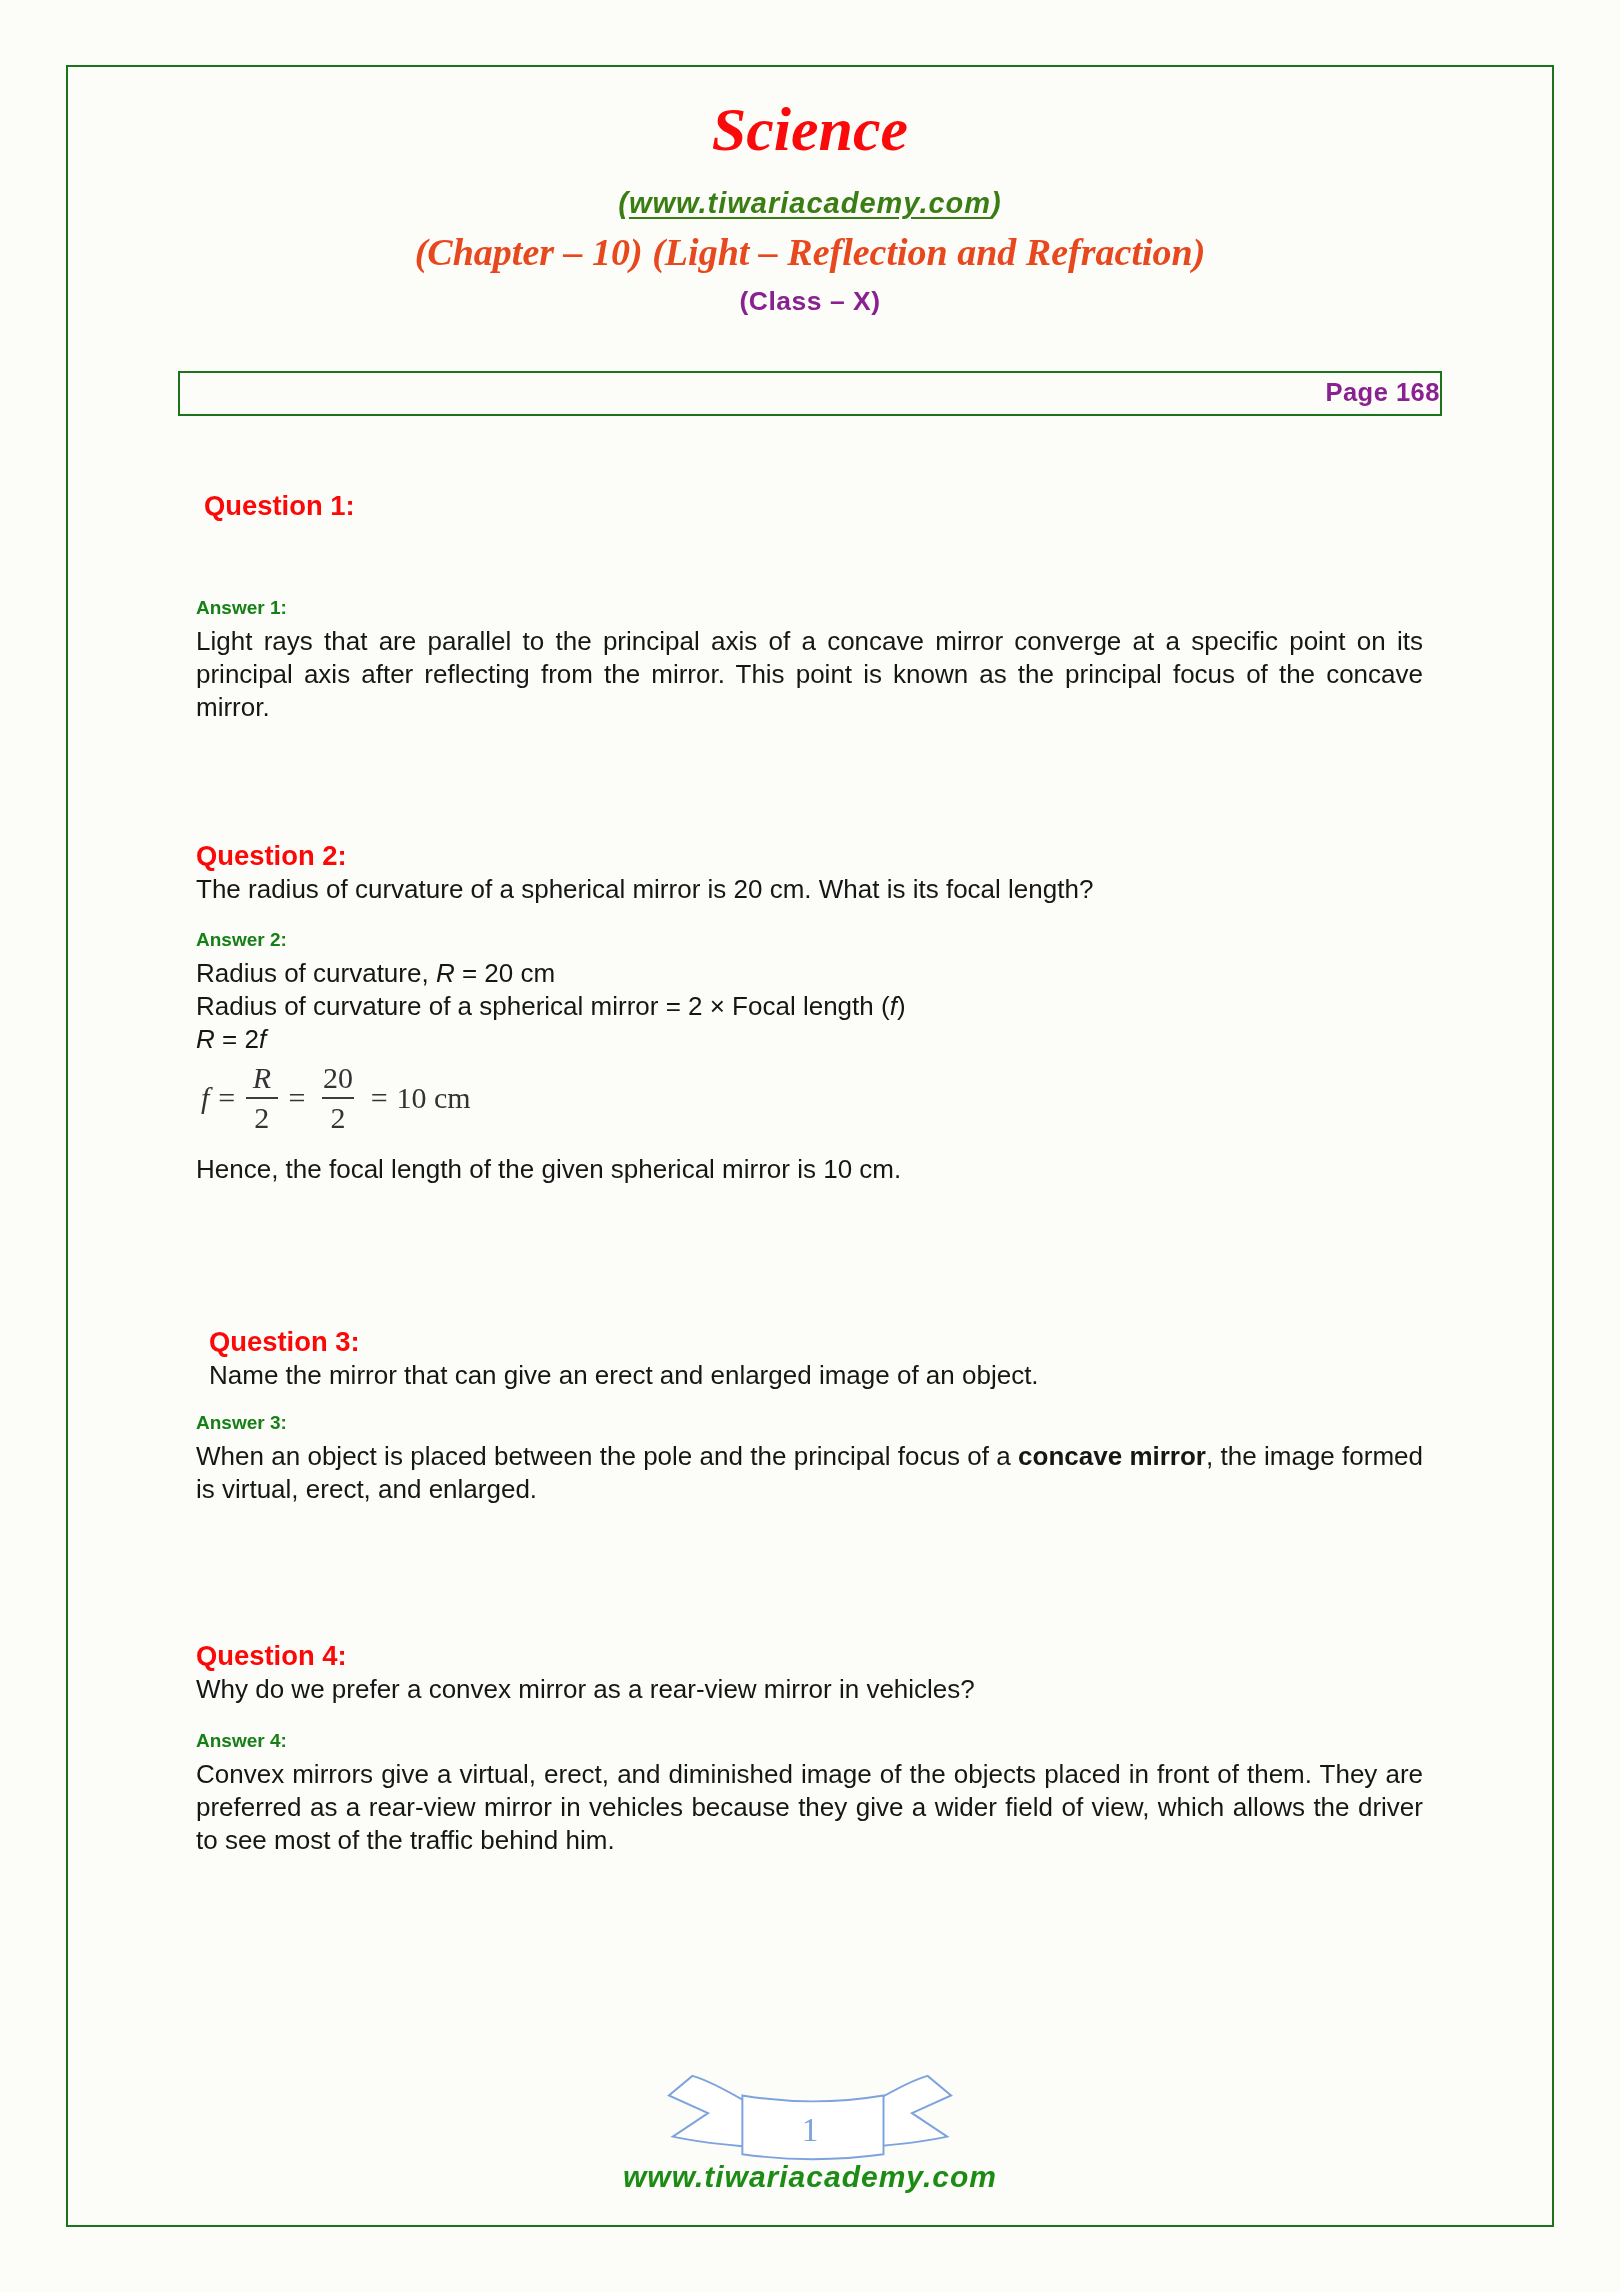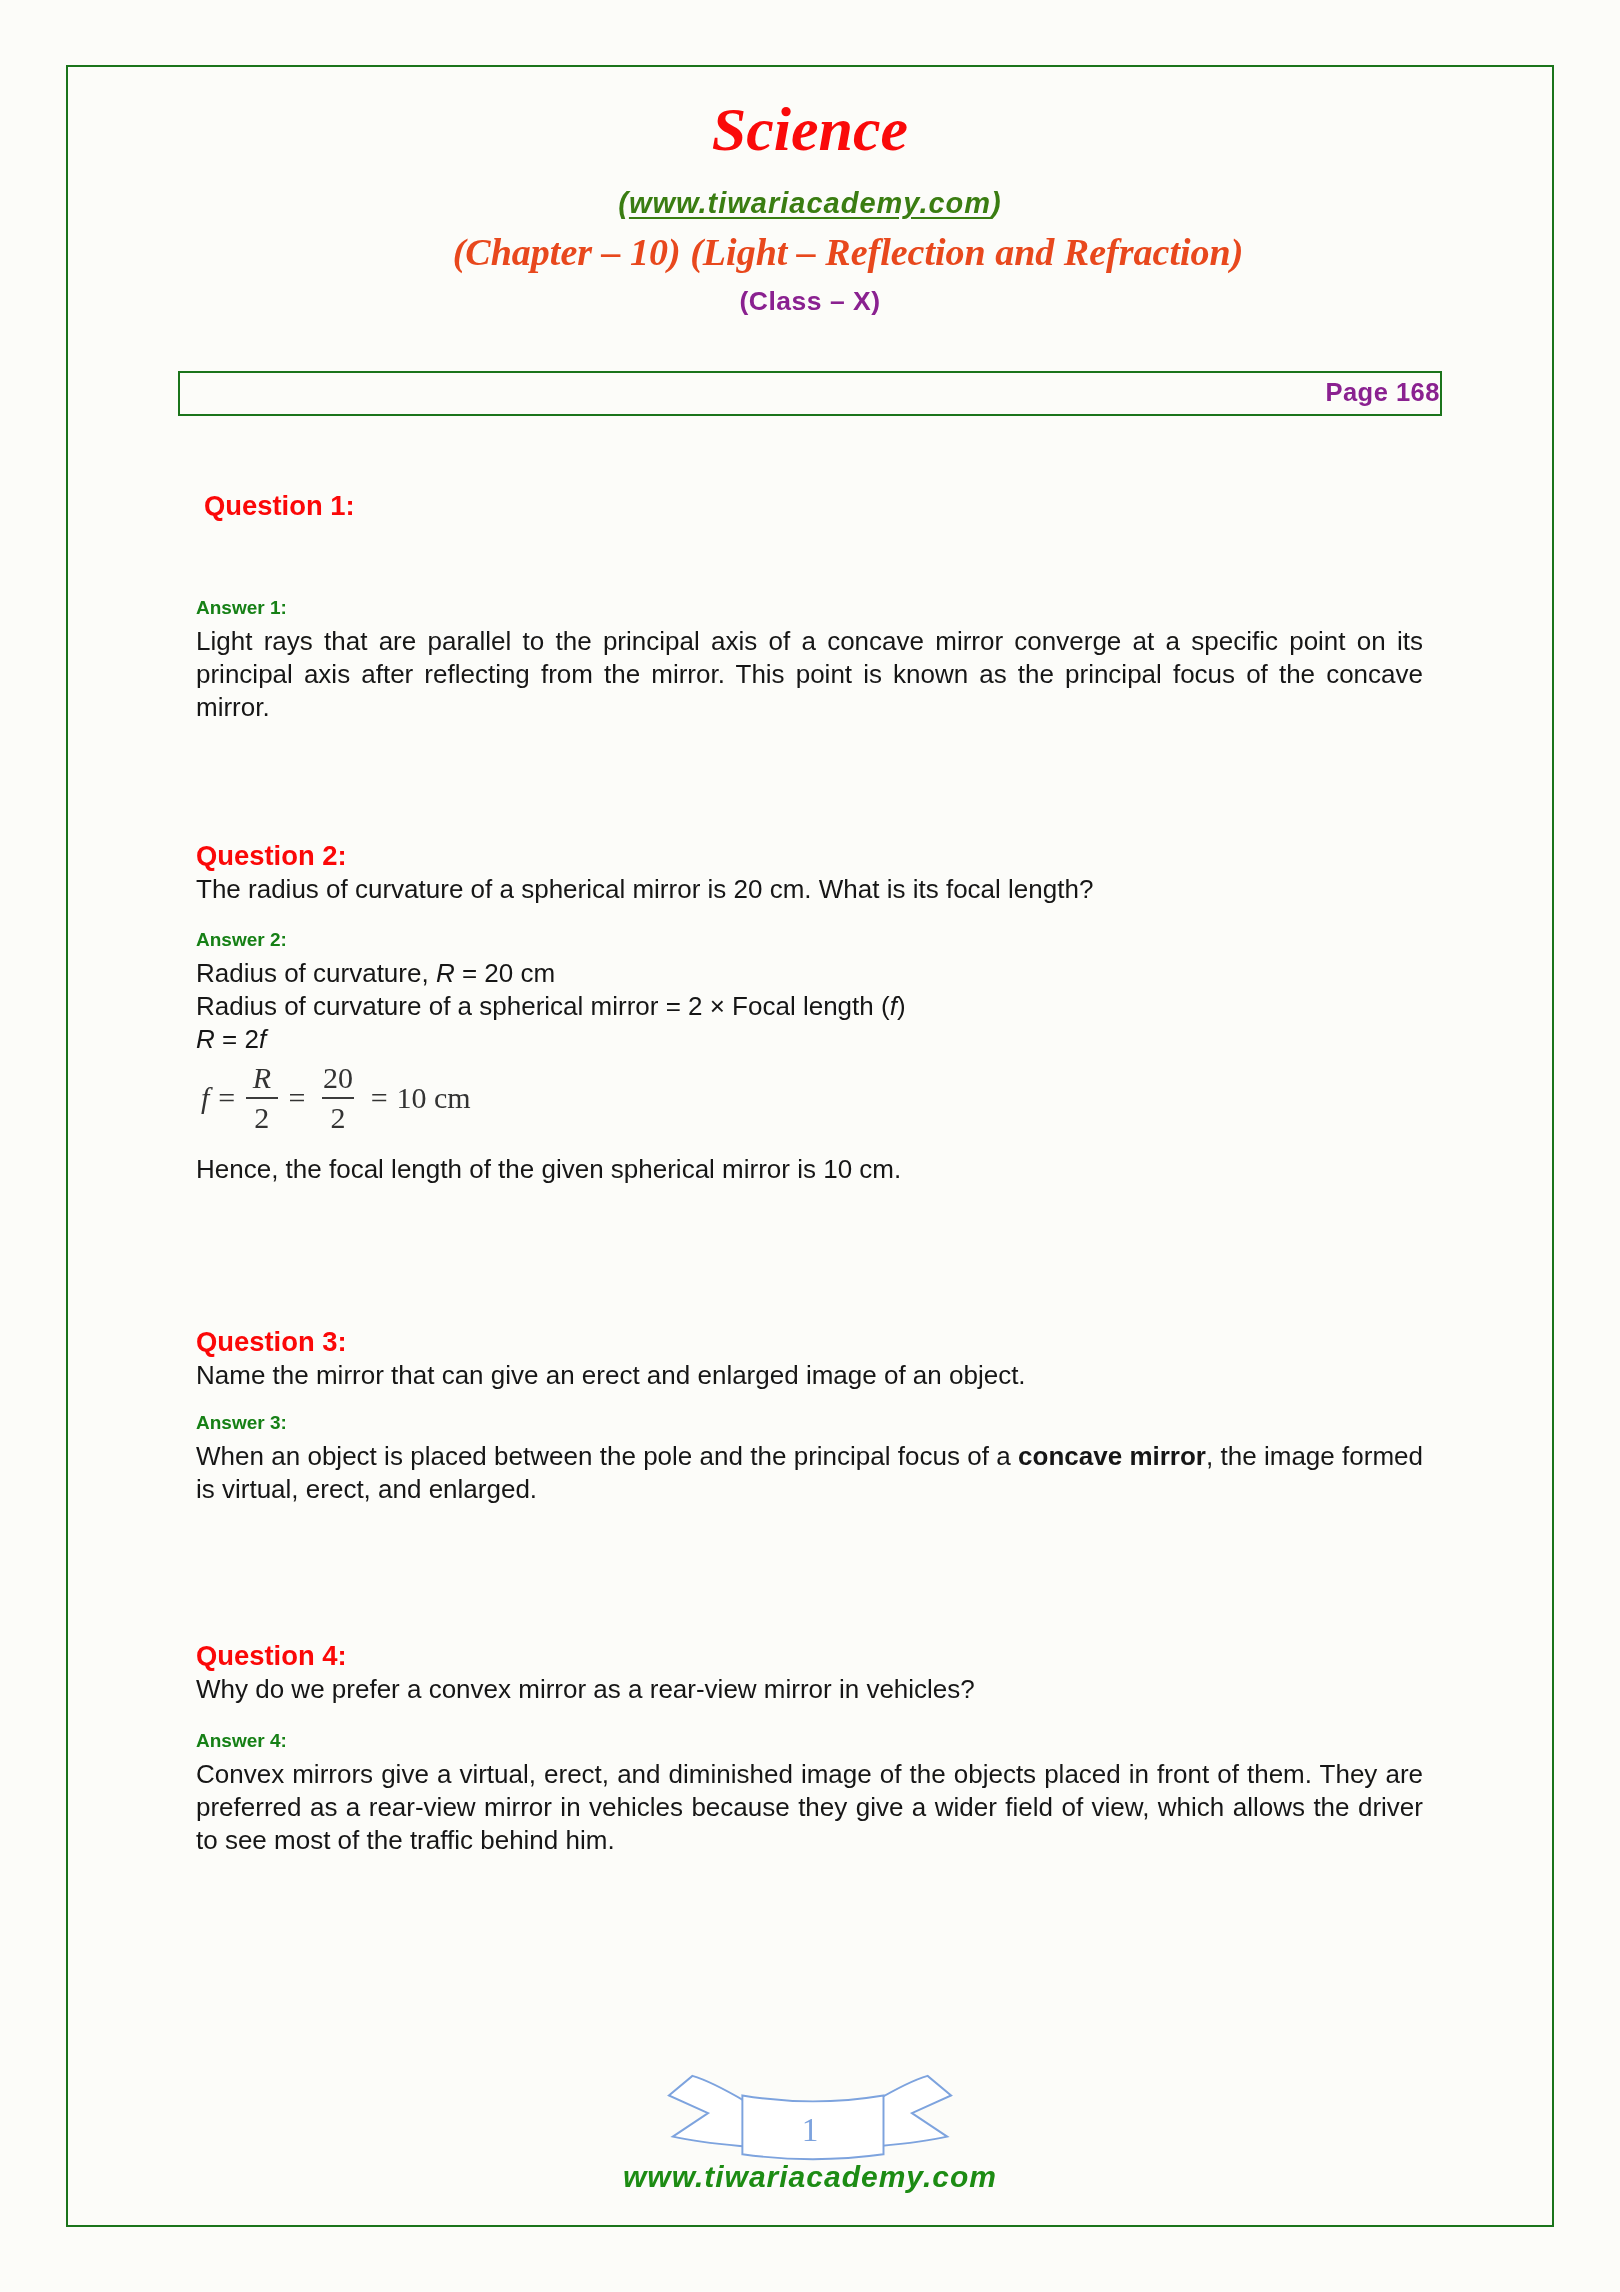--- a/index.html
+++ b/index.html
@@ -15,37 +15,37 @@
     border:2.9px solid var(--c-border_green,#1b741b);box-sizing:border-box;
     pointer-events:none;
   }
   .center{position:absolute;left:66px;width:1488px;text-align:center;}
   #doc-title{top:94px;font-family:"Liberation Serif",serif;font-style:italic;font-weight:bold;
     font-size:62px;line-height:71px;color:var(--c-title_red,#fa0a0a);}
   #site-line{top:186px;font-style:italic;font-weight:bold;font-size:29px;line-height:35px;
     color:var(--c-url_green,#3a7d12);letter-spacing:1px;}
   #site-line .url{text-decoration:underline;text-underline-offset:3.9px;}
   #chapter-line{top:227px;font-family:"Liberation Serif",serif;font-style:italic;font-weight:bold;
-    font-size:38px;line-height:51px;color:var(--c-chapter_orange,#e8481d);margin-left:38px;}
+    font-size:38px;line-height:51px;color:var(--c-chapter_orange,#e8481d);}
   #class-line{top:285px;font-weight:bold;font-size:26.5px;line-height:33px;
     color:var(--c-purple,#8a2190);letter-spacing:0.5px;}
   #page-banner{
     position:absolute;left:178px;top:371px;width:1264px;height:45px;box-sizing:border-box;
     border:2.9px solid var(--c-border_green,#1b741b);
     text-align:right;line-height:39px;font-weight:bold;font-size:25.5px;
     color:var(--c-purple,#8a2190);letter-spacing:0.5px;
   }
   .sec{position:absolute;left:196px;width:1227px;
     font-size:26px;line-height:33px;color:var(--c-body,#161616);}
   .q-label{font-weight:bold;font-size:27.4px;line-height:35px;color:var(--c-question_red,#fb0808);}
   .a-label{font-weight:bold;font-size:19px;line-height:35px;color:var(--c-answer_green,#168016);}
   .jtext{text-align:justify;}
   #s1q{top:488px;margin-left:8px;} #s1a{top:590px;}
   #s2q{top:838px;} #s2a{top:922px;}
-  #s3q{top:1324px;} #s3a{top:1405px;}
+  #s3q{top:1324px;margin-left:13px;} #s3a{top:1405px;}
   #s4q{top:1638px;} #s4a{top:1723px;}
   #hence-line{top:1153px;}
   .var{font-style:italic;}
   .bold{font-weight:bold;}
   #formula{
     position:absolute;left:201px;top:1062px;
     font-family:"Liberation Serif",serif;font-size:30px;color:#333;
     display:flex;align-items:center;gap:8.8px;
   }
   .frac{display:inline-flex;flex-direction:column;align-items:center;line-height:1.08;}

